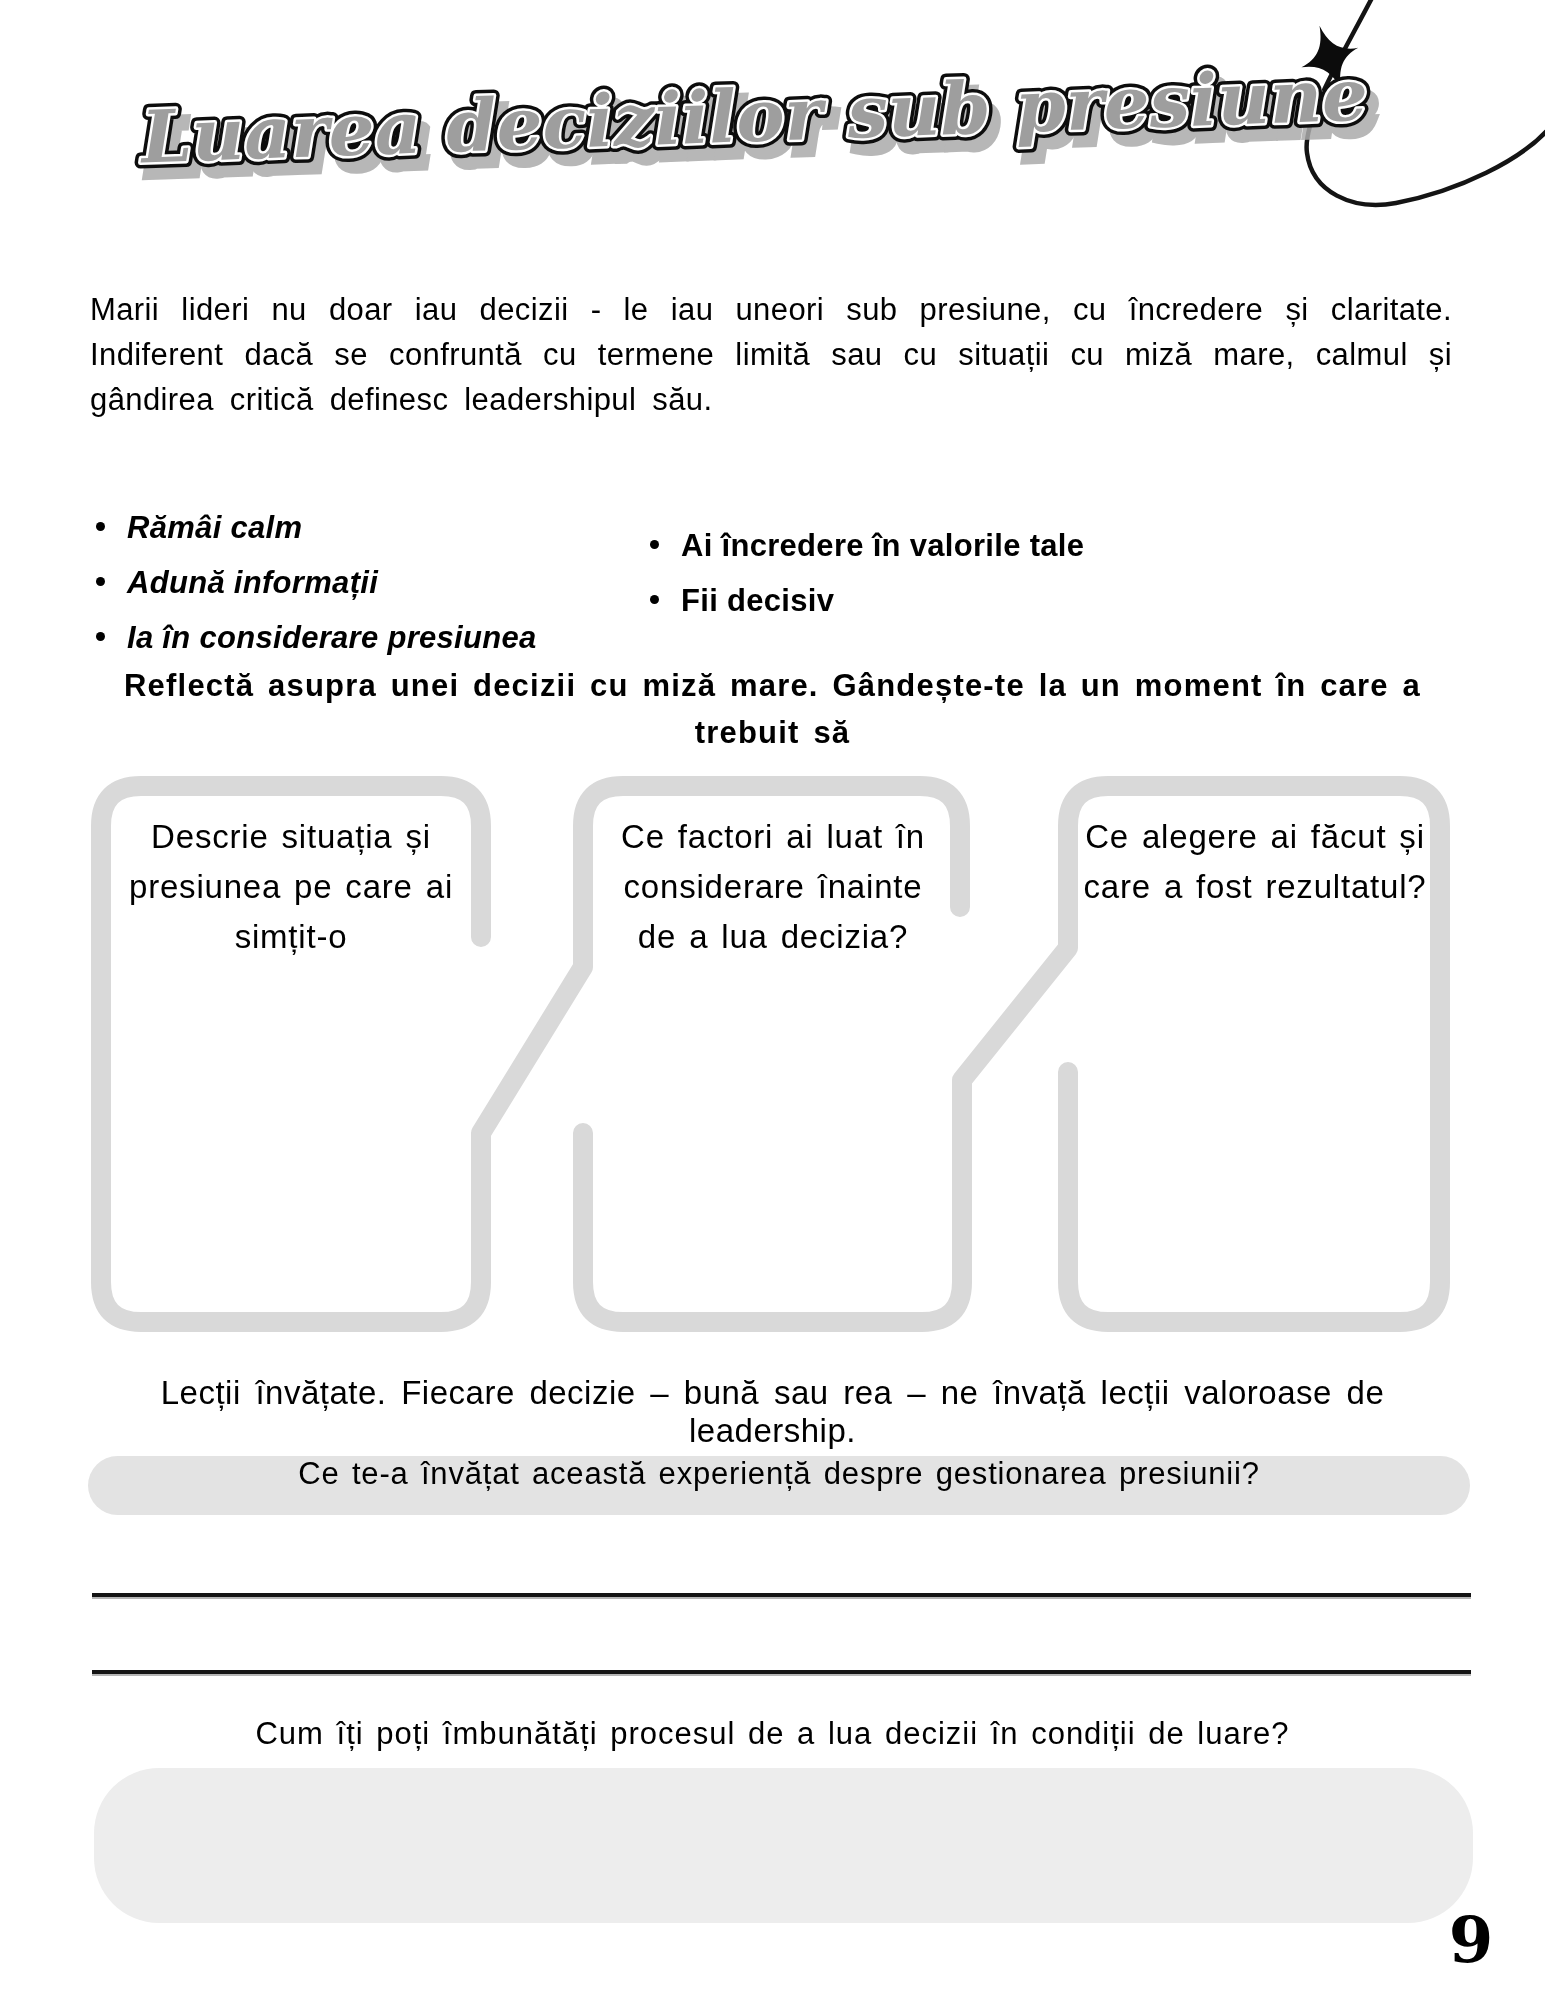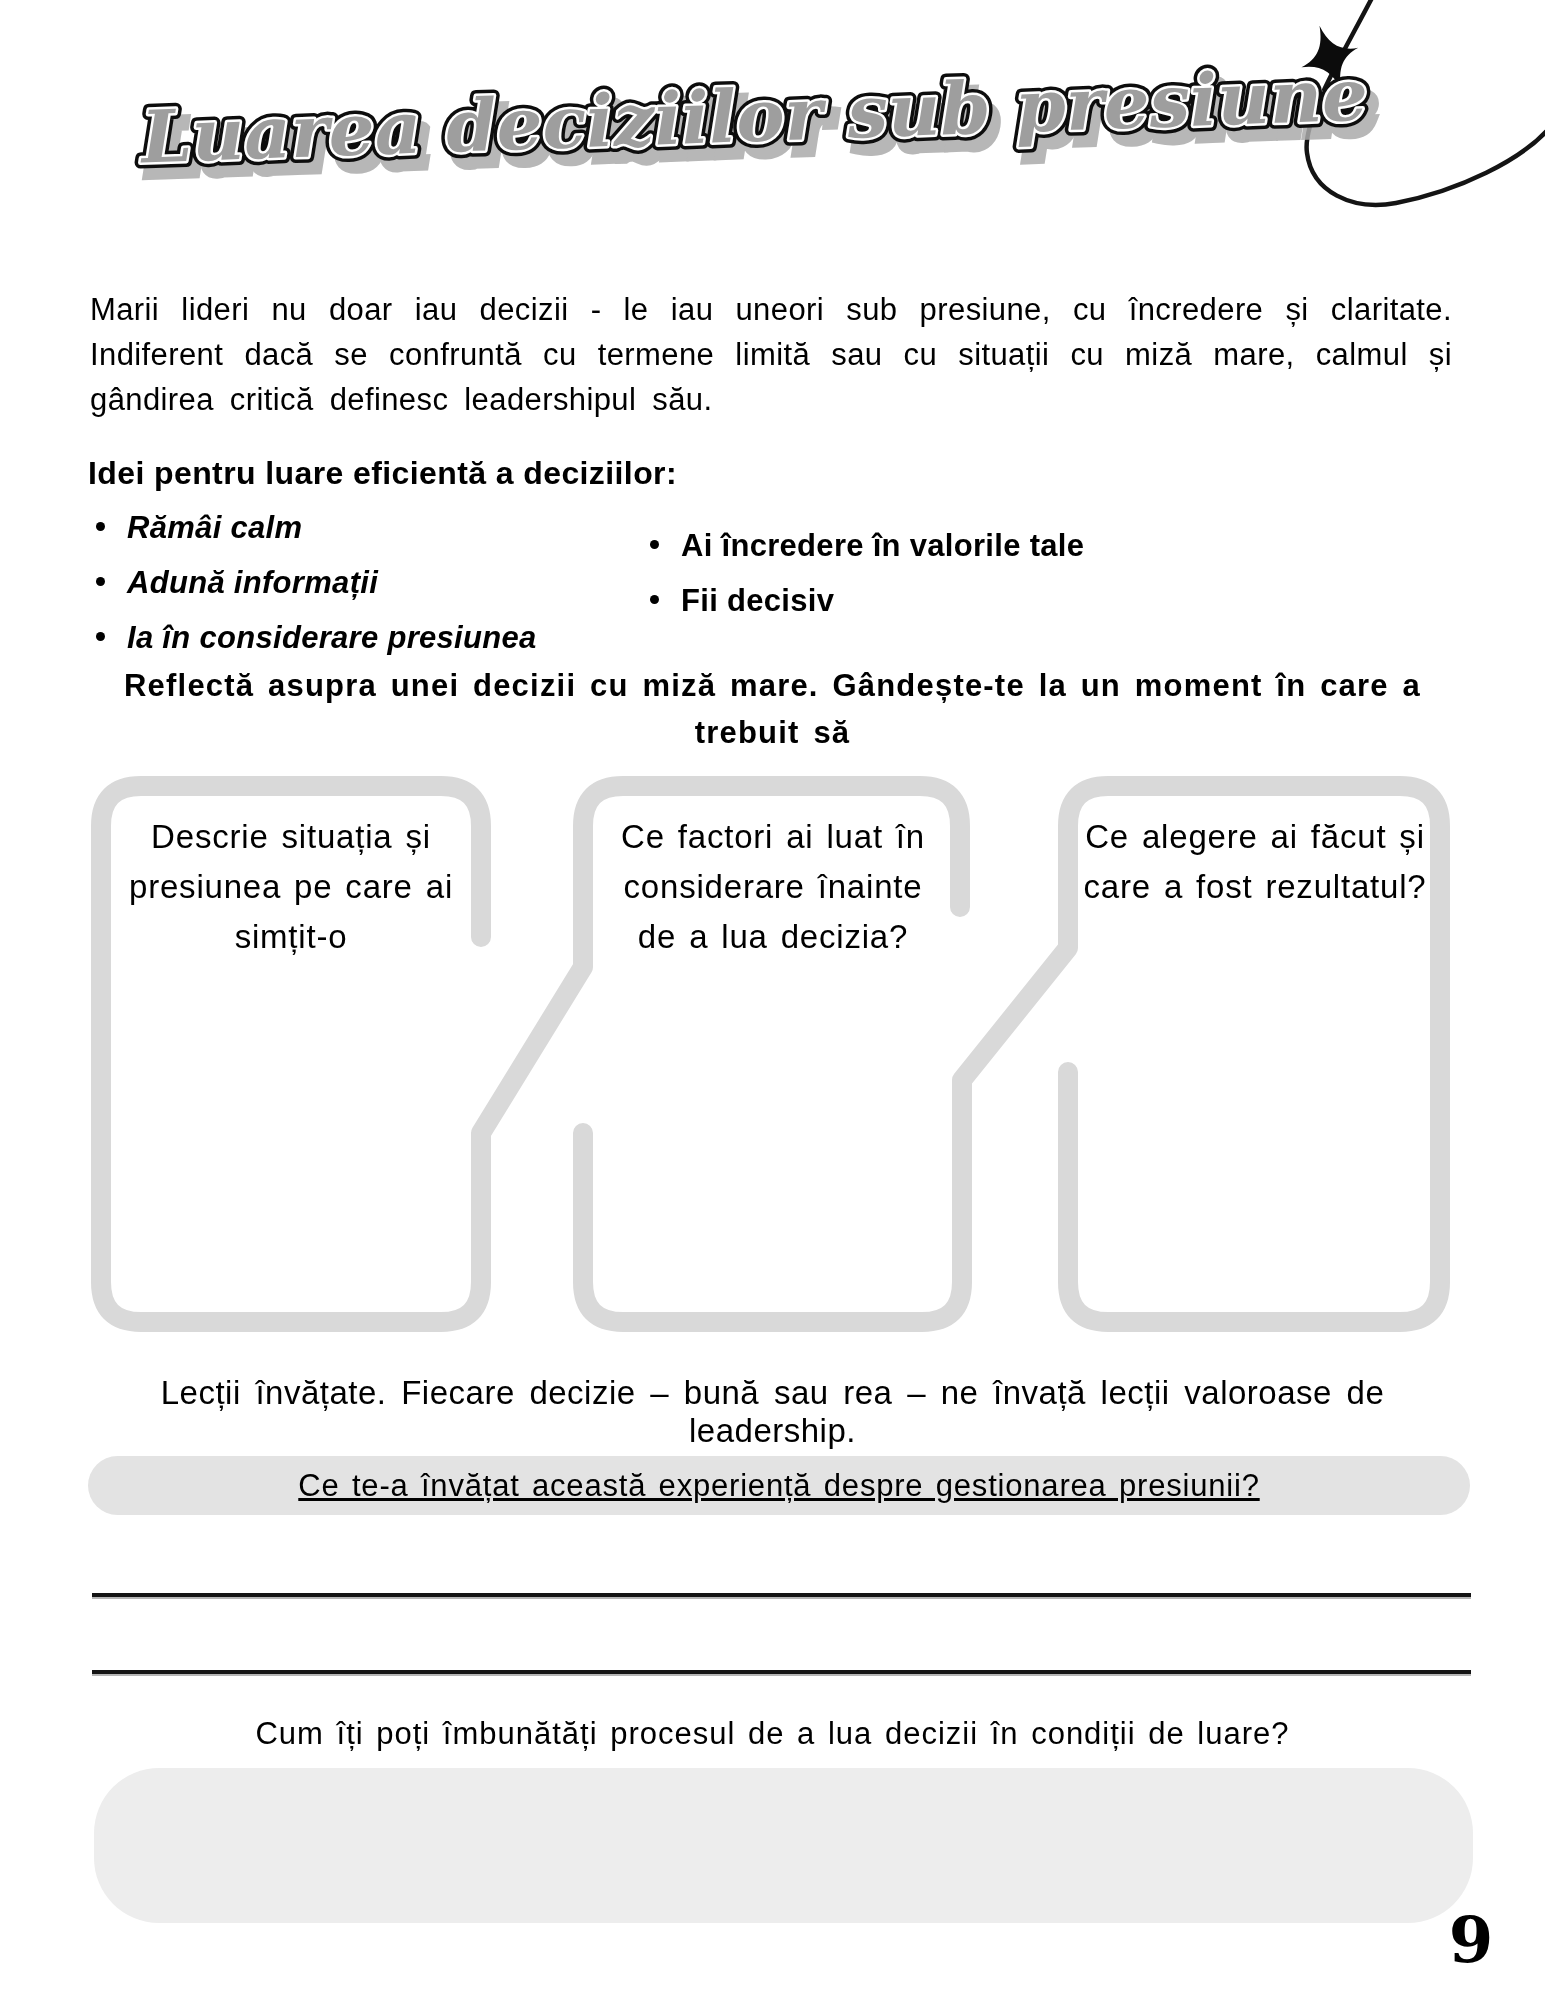--- a/index.html
+++ b/index.html
@@ -45,22 +45,22 @@
   .pb3{left:1080px;width:350px;}
   .prompt-hotspot{position:absolute;top:776px;height:556px;}
   .ph1{left:91px;width:400px;}
   .ph2{left:573px;width:399px;}
   .ph3{left:1058px;width:392px;}
   
   .lessons{position:absolute;left:70px;top:1374px;width:1405px;text-align:center;
     font-size:33px;letter-spacing:.5px;word-spacing:5px;}
   .pill{
     position:absolute;left:88px;top:1456px;width:1382px;height:59px;border-radius:30px;
-    background:var(--pill_bg,#e3e3e3);display:flex;align-items:center;justify-content:center;
-    font-size:31px;letter-spacing:.8px;word-spacing:3px;text-decoration:underline;
+    background:var(--pill_bg,#e3e3e3);display:flex;justify-content:center;
+    font-size:31px;letter-spacing:.8px;word-spacing:3px;
   }
   .write-line{position:absolute;left:92px;width:1379px;height:4px;background:#141414;box-shadow:0 2px 0 #b5b5b5;}
   .wl1{top:1593px;}
   .wl2{top:1670px;}
   .question2{position:absolute;left:70px;top:1716px;width:1405px;text-align:center;
     font-size:31px;letter-spacing:1px;word-spacing:3px;}
   .answer-panel{
     position:absolute;left:94px;top:1768px;width:1379px;height:155px;border-radius:65px;
     background:var(--panel_bg,#ededed);
   }
@@ -84,21 +84,20 @@
   <svg class="title-svg" viewBox="0 0 1545 180">
     <g transform="rotate(-2 755 100)">
       <text class="title-shadow" x="759" y="117" transform="translate(4,6)">Luarea deciziilor sub presiune</text>
       <text class="title-outline" x="755" y="111">Luarea deciziilor sub presiune</text>
       <text class="title-main" x="755" y="111">Luarea deciziilor sub presiune</text>
     </g>
   </svg>
 
   <p class="intro">Marii lideri nu doar iau decizii - le iau uneori sub presiune, cu încredere și claritate. Indiferent dacă se confruntă cu termene limită sau cu situații cu miză mare, calmul și gândirea critică definesc leadershipul său.</p>
 
-  <div class="ideas-heading">Idei pentru luare eficientă a deciziilor:</div>
 
   <ul class="bullet-col c1">
     <li class="bullet-item">
       <span class="dot"></span>
       <span>Rămâi calm</span>
     </li>
     <li class="bullet-item">
       <span class="dot"></span>
       <span>Adună informații</span>
     </li>

